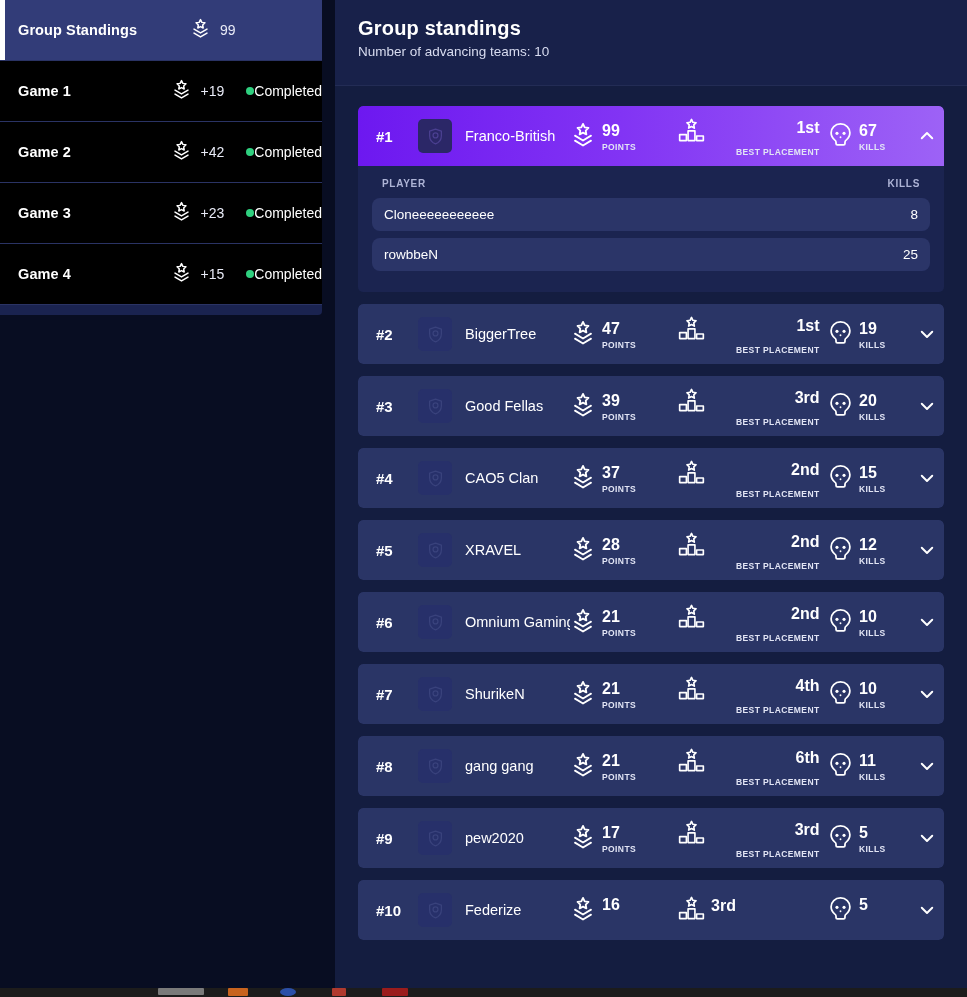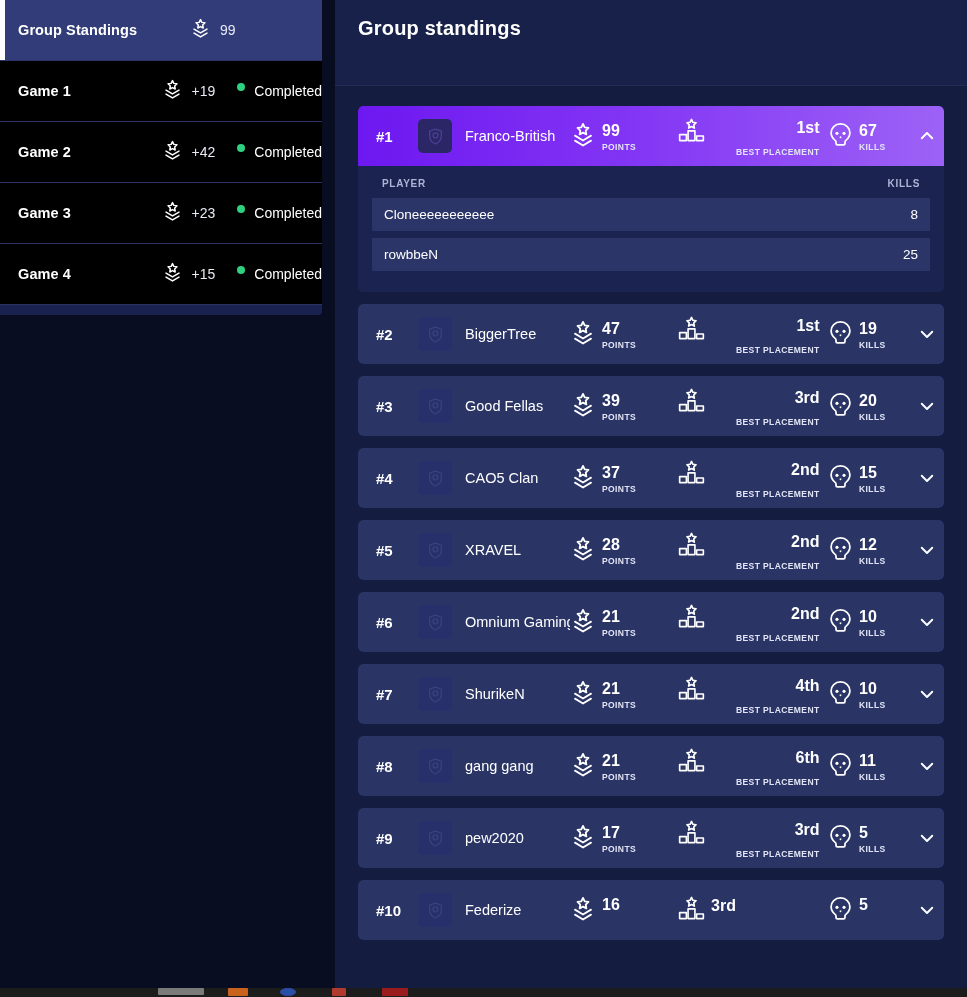--- a/index.html
+++ b/index.html
@@ -36,21 +36,21 @@
   }
   .side-label {
     font-size: 14.5px; font-weight: bold; color: #ffffff;
     letter-spacing: .1px;
     width: 172px;
     overflow: hidden;
   }
   .side-item.active .side-label { color: #ffffff; }
   .side-pts { display: flex; align-items: center; gap: 9px; }
   .side-pts-val { font-size: 14px; color: #e8eaf6; font-weight: normal; }
-  .side-status { display: flex; align-items: flex-start; gap: 9px; margin-left: 22px; }
+  .side-status { display: flex; align-items: center; margin-left: 22px; }
   .dot { width: 8px; height: 8px; border-radius: 50%; background: #2fd07f; flex: none; }
   .side-status-txt { font-size: 14px; color: #ffffff; }
 
   
   .main {
     position: absolute; left: 335px; top: 0;
     width: 632px; height: 988px;
     background: #141d40;
     overflow: hidden;
   }
@@ -108,21 +108,21 @@
   .stat.place .stat-lbl { margin-top: 12px; padding-left: 25px; }
 
   .chev { width: 34px; flex: none; display: flex; align-items: center; justify-content: center; }
 
   
   .ptable { padding: 0 14px 14px 14px; }
   .phead { display: flex; justify-content: space-between; padding: 12px 10px 9px 10px; }
   .phead span { font-size: 10px; font-weight: bold; color: #aeb4d6; letter-spacing: .7px; }
   .prow {
     display: flex; justify-content: space-between; align-items: center;
-    height: 33px; background: #2b3568; border-radius: 0;
+    height: 33px; background: #2b3568; border-radius: 8px;
     padding: 0 12px; margin-bottom: 7px;
   }
   .pname { font-size: 13.5px; color: #ffffff; }
   .pkills { font-size: 13.5px; color: #ffffff; }
 
   
   .taskbar {
     position: absolute; left: 0; bottom: 0; width: 967px; height: 9px;
     background: #1c1c1c;
   }
@@ -208,20 +208,21 @@
           <span class="dot"></span>
           <span class="side-status-txt">Completed</span>
         </div>
       </div>
     </div>
 
   <div class="main">
 
     <div class="main-head">
       <div class="main-title">Group standings</div>
+      <div class="main-sub">Number of advancing teams: 10</div>
     </div>
 
     <div class="list" id="standings-list">
         <div class="card expanded">
           <div class="row first">
             <span class="rank">#1</span>
             <span class="crest">
               <svg width="19" height="19" viewBox="0 0 24 24" fill="none" stroke="#4a3f90" stroke-width="1.6" stroke-linejoin="round">
       <path d="M12 2.6l7.4 2.6v6.1c0 4.6-3.1 8.4-7.4 10.1-4.3-1.7-7.4-5.5-7.4-10.1V5.2z"></path>
       <circle cx="12" cy="10.6" r="3.1"></circle>

